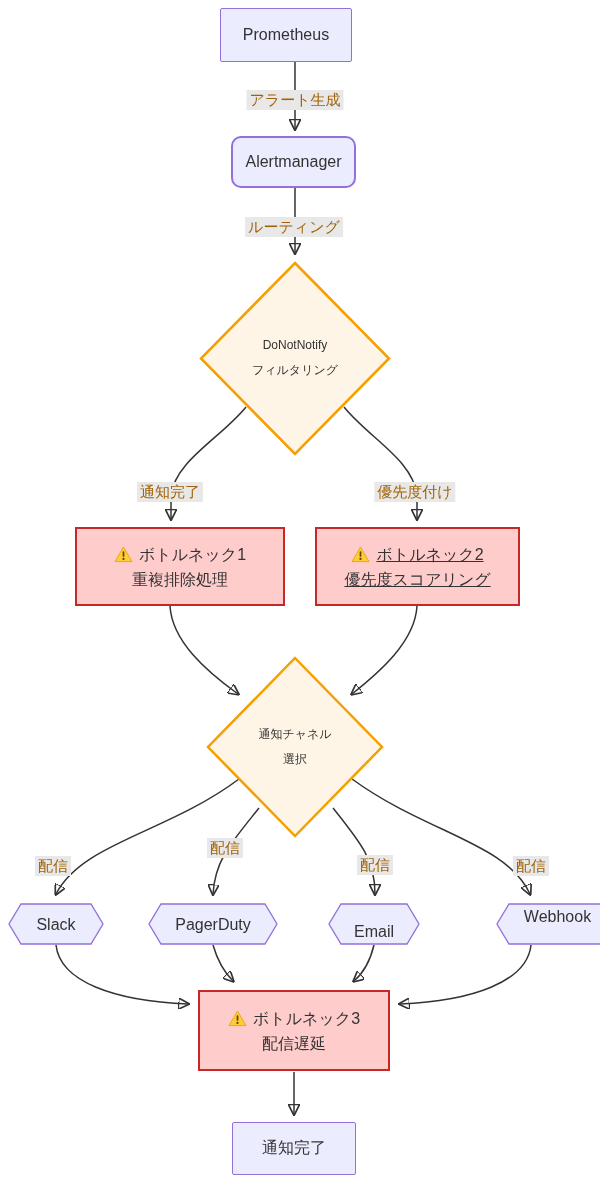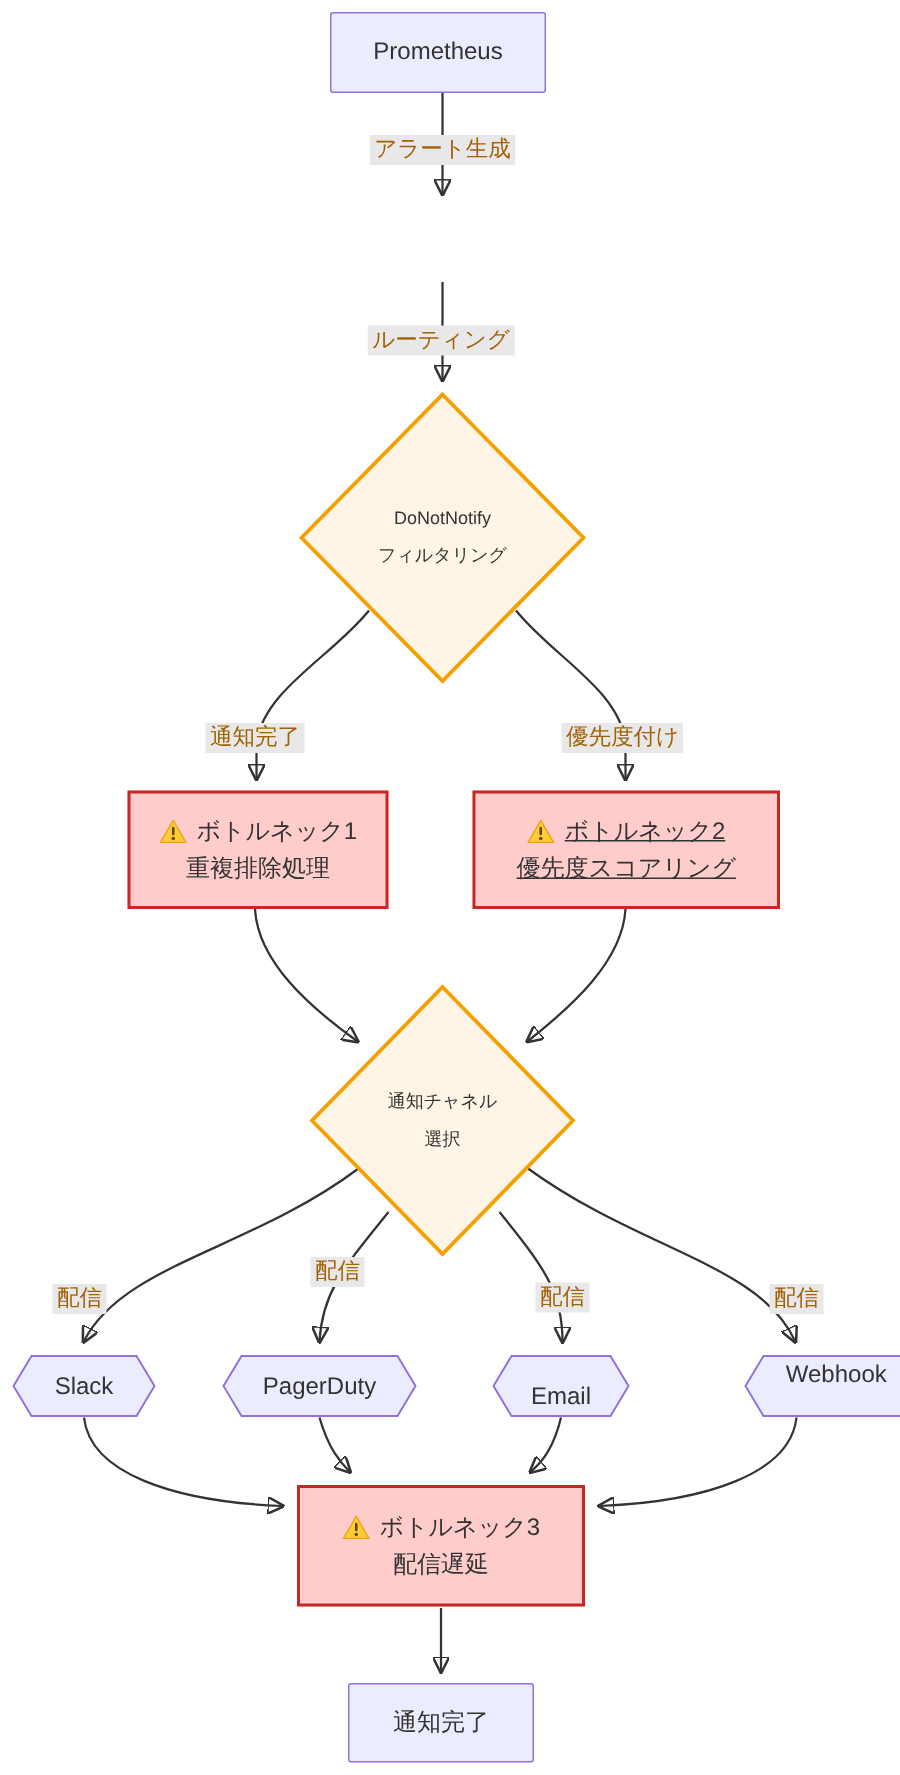--- a/index.html
+++ b/index.html
@@ -93,36 +93,39 @@
     <path d="M259,808 C231,843 215,860 213,894" marker-end="url(#arrow)"></path>
     <path d="M333,808 C361,843 375,860 375,894" marker-end="url(#arrow)"></path>
     <path d="M352,779 C426,833 507,843 530,894" marker-end="url(#arrow)"></path>
     <path d="M56,945 C60,982 115,1001 188,1004" marker-end="url(#arrow)"></path>
     <path d="M213,945 C219,966 227,975 233,981" marker-end="url(#arrow)"></path>
     <path d="M374,945 C369,966 361,975 354,981" marker-end="url(#arrow)"></path>
     <path d="M531,945 C527,982 472,1001 400,1004" marker-end="url(#arrow)"></path>
     <path d="M294,1072 L294,1114" marker-end="url(#arrow)"></path>
   </svg>
 
-  <div class="node proc" style="left:220px; top:8px; width:144px; height:54px;">
+  <div class="node proc" style="left:220px; top:8px; width:132px; height:54px;">
     <span>Prometheus</span>
   </div>
 
+  <div class="node proc-rounded" style="left:231px; top:136px; width:125px; height:52px;">
+    <span>Alertmanager</span>
+  </div>
 
   <div class="diamond-wrap" style="left:198px; top:260px; width:194px; height:197px;">
     <svg width="194" height="197" viewBox="0 0 194 197">
       <polygon points="97,3 191,98.5 97,194 3,98.5" fill="#FFF5E6" stroke="#F59F00" stroke-width="2.5"></polygon>
     </svg>
     <div class="diamond-text" style="top:73px;">
       <div>DoNotNotify</div>
       <div>フィルタリング</div>
     </div>
   </div>
 
-  <div class="node bottleneck" style="left:85px; top:527px; width:174px; height:79px;text-align:center;">
+  <div class="node bottleneck" style="left:75px; top:527px; width:210px; height:79px;text-align:center;">
     <div class="row">
       <svg class="warning-icon" width="19" height="17" viewBox="0 0 20 18">
         <path d="M10 1 L19 16.5 H1 Z" fill="#FFCC33" stroke="#E6A817" stroke-width="1" stroke-linejoin="round"></path>
         <rect x="9.1" y="5.5" width="1.8" height="6" rx="0.9" fill="#5C4400"></rect>
         <circle cx="10" cy="13.7" r="1.2" fill="#5C4400"></circle>
       </svg>
       <span>ボトルネック1</span>
     </div>
     <div>重複排除処理</div>
   </div>

